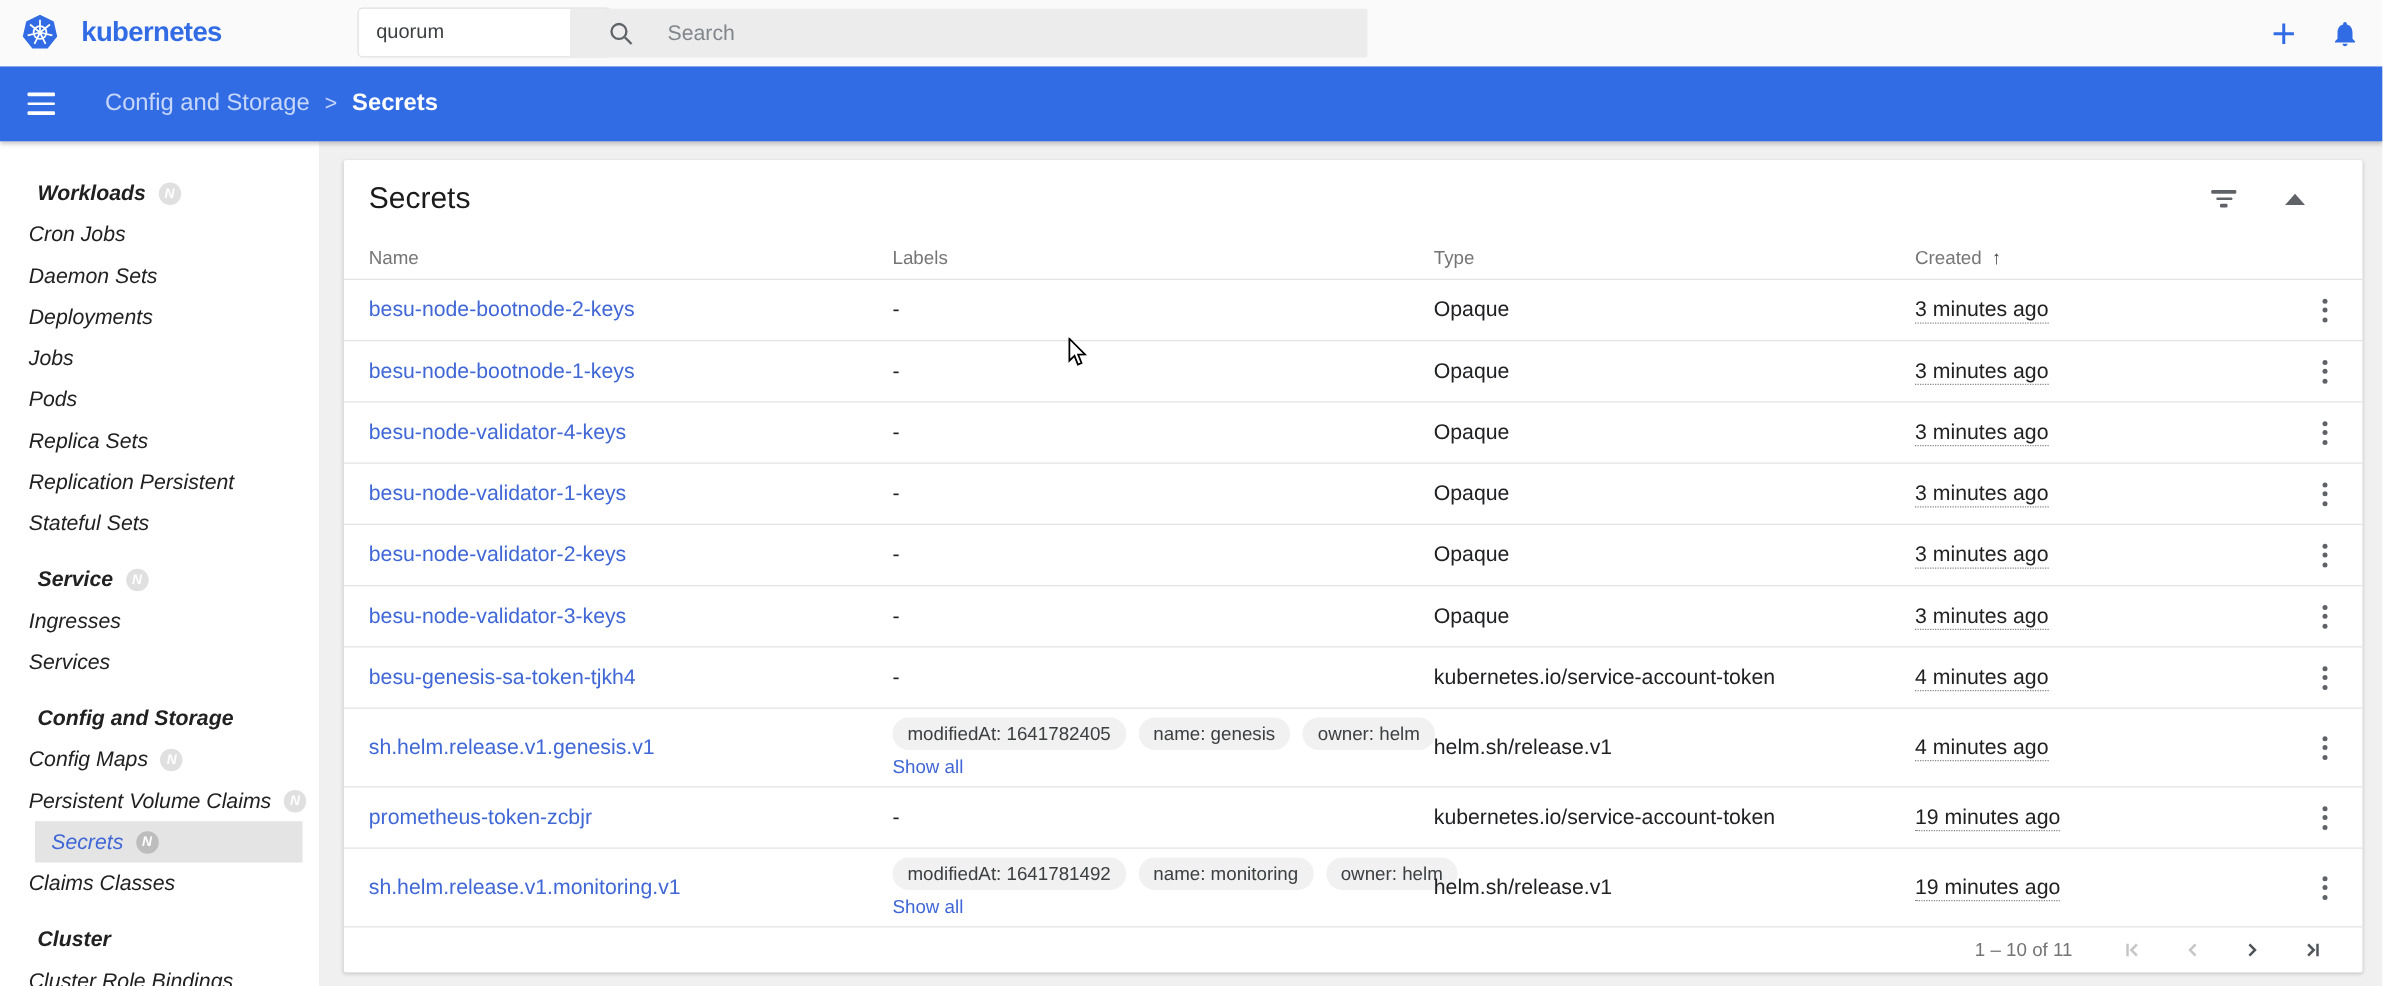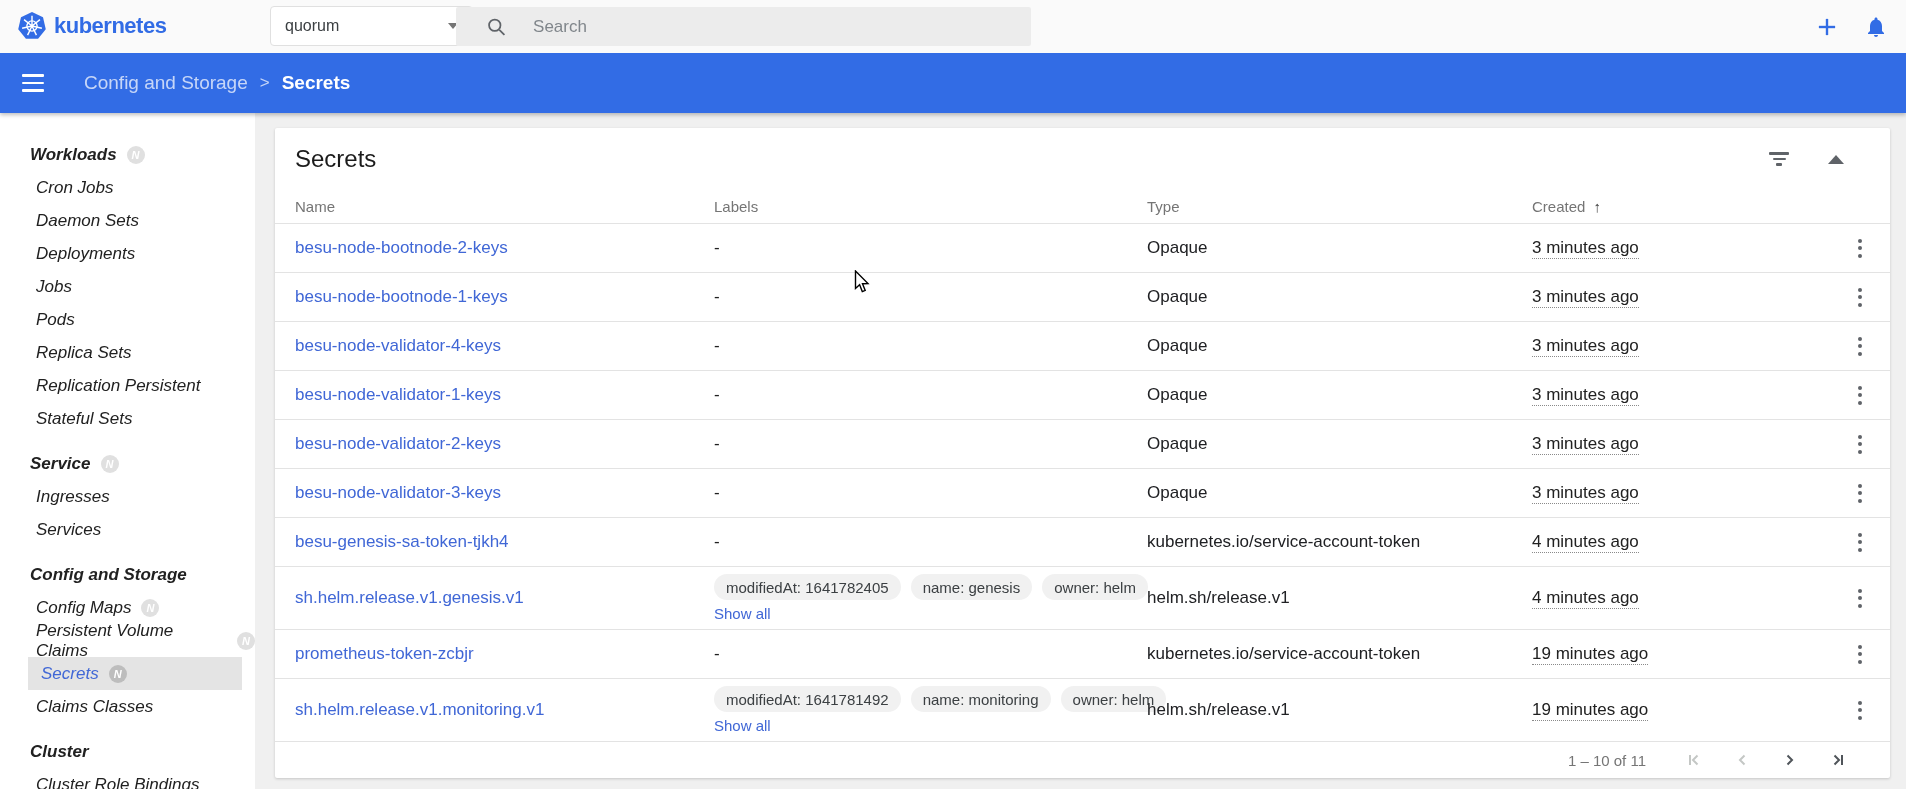--- a/index.html
+++ b/index.html
@@ -15,43 +15,43 @@
     --link-blue:#4067d6;
     --topbar-bg:#fafafa;
     --page-bg:#f0f0f0;
     --divider:#e3e3e3;
     --chip-bg:#f1f1f1;
     --active-item-bg:#e4e4e4;
     --text-secondary:#757575;
   }
   
   .topbar{position:absolute;top:0;left:0;width:100%;height:53px;background:var(--topbar-bg);z-index:3;}
-  .brand{position:absolute;left:17px;top:11px;display:flex;align-items:center;gap:7px;cursor:pointer;}
+  .brand{position:absolute;left:17px;top:11px;display:flex;align-items:center;gap:18px;cursor:pointer;}
   .brand-text{color:var(--brand-blue);font-size:22px;font-weight:700;letter-spacing:-0.5px;}
-  .ns-select{position:absolute;left:270px;top:6px;width:203px;height:40px;border:1px solid #e0e0e0;border-radius:4px;background:#fff;display:flex;align-items:center;justify-content:space-between;padding:0 14px;cursor:pointer;font-size:16px;color:#3c4043;}
+  .ns-select{position:absolute;left:286px;top:6px;width:203px;height:40px;border:1px solid #e0e0e0;border-radius:4px;background:#fff;display:flex;align-items:center;justify-content:space-between;padding:0 14px;cursor:pointer;font-size:16px;color:#3c4043;}
   .caret-down{width:0;height:0;border-left:5px solid transparent;border-right:5px solid transparent;border-top:6px solid #757575;}
-  .searchbar{position:absolute;left:456px;top:7px;width:575px;height:39px;background:#ececec;border-radius:2px;display:flex;align-items:center;padding-left:30px;}
+  .searchbar{position:absolute;left:456px;top:7px;width:638px;height:39px;background:#ececec;border-radius:2px;display:flex;align-items:center;padding-left:30px;}
   .searchbar input{border:none;outline:none;background:transparent;font-size:17px;margin-left:26px;width:520px;color:#3c4043;font-family:inherit;}
   .searchbar input::placeholder{color:#80868b;opacity:1;}
   .topbar-actions{position:absolute;right:16px;top:0;height:53px;display:flex;align-items:center;gap:20px;}
   .icon-btn{background:none;border:none;cursor:pointer;display:flex;align-items:center;justify-content:center;padding:2px;}
   
   .bluebar{position:absolute;top:53px;left:0;width:100%;height:60px;background:var(--brand-blue);display:flex;align-items:center;box-shadow:0 2px 4px rgba(0,0,0,.25);z-index:2;}
   .hamburger{background:none;border:none;cursor:pointer;margin-left:18px;display:flex;flex-direction:column;gap:5px;padding:4px;}
   .hamburger i{display:block;width:22px;height:2.5px;background:#fff;border-radius:1px;}
   .breadcrumb{margin-left:36px;font-size:19px;display:flex;align-items:center;gap:12px;}
   .crumb-parent{color:rgba(255,255,255,.72);cursor:pointer;text-decoration:none;}
   .crumb-sep{color:rgba(255,255,255,.72);font-size:17px;}
   .crumb-current{color:#fff;font-weight:700;}
   
   .sidebar{position:absolute;top:113px;left:0;bottom:0;width:255px;background:#fff;overflow:hidden;padding-top:26px;z-index:1;font-style:italic;}
   .side-section{margin-top:13px;}
   .side-section:first-child{margin-top:0;}
   .side-head{height:32px;display:flex;align-items:center;gap:10px;padding-left:30px;font-size:17px;font-weight:700;color:#212121;cursor:pointer;}
-  .side-item{height:33px;display:flex;align-items:center;gap:10px;padding-left:36px;font-size:17px;color:#212121;cursor:pointer;}
+  .side-item{height:33px;display:flex;align-items:center;gap:10px;padding-left:23px;font-size:17px;color:#212121;cursor:pointer;}
   .side-item.active{background:var(--active-item-bg);color:var(--link-blue);margin-left:28px;margin-right:13px;padding-left:13px;}
   .badge{width:18px;height:18px;border-radius:50%;background:#e0e0e0;color:#fff;font-size:11px;font-weight:700;display:inline-flex;align-items:center;justify-content:center;flex:0 0 auto;}
   .side-item.active .badge{background:#bdbdbd;}
   
   .content{position:absolute;top:113px;left:255px;right:0;bottom:0;background:var(--page-bg);overflow:hidden;}
   .card{margin:15px 0 0 20px;width:1615px;height:650px;background:#fff;border-radius:2px;box-shadow:0 1px 3px rgba(0,0,0,.18);position:relative;}
   .card-head{height:62px;display:flex;align-items:center;justify-content:space-between;padding:0 44px 0 20px;}
   .card-title{font-size:24px;font-weight:400;color:#1b1b1b;}
   .card-head-actions{display:flex;align-items:center;gap:34px;}
   .filter-icon{display:flex;flex-direction:column;align-items:center;gap:3px;width:22px;}
@@ -69,21 +69,21 @@
   .name-link{color:var(--link-blue);cursor:pointer;text-decoration:none;}
   .dash{color:#212121;}
   .created-time{border-bottom:1px dotted #8a8a8a;padding-bottom:1px;color:#212121;}
   .labels-wrap{display:flex;flex-direction:column;justify-content:space-between;gap:5px;padding:7px 0;}
   .chips{display:flex;gap:10px;align-items:center;}
   .chip{background:var(--chip-bg);border-radius:13px;height:26px;display:inline-flex;align-items:center;padding:0 12px;font-size:15px;color:#3c4043;white-space:nowrap;}
   .show-all{color:var(--link-blue);font-size:15px;cursor:pointer;align-self:flex-start;}
   .kebab-btn{background:none;border:none;cursor:pointer;width:100%;height:40px;display:flex;align-items:center;justify-content:center;}
   .kebab{display:flex;flex-direction:column;gap:3.5px;align-items:center;}
   .kebab i{width:4px;height:4px;border-radius:50%;background:#5f6368;}
-  .paginator{position:absolute;bottom:0;left:0;right:12px;height:36px;display:flex;align-items:center;justify-content:flex-end;padding-right:16px;color:var(--text-secondary);font-size:15px;}
+  .paginator{position:absolute;bottom:0;left:0;right:0;height:36px;display:flex;align-items:center;justify-content:flex-end;padding-right:16px;color:var(--text-secondary);font-size:15px;}
   .pg-range{margin-right:24px;}
   .pg-btn{width:48px;height:36px;background:none;border:none;display:flex;align-items:center;justify-content:center;cursor:pointer;}
   .pg-btn[aria-disabled="true"]{cursor:default;}
   .cursor-overlay{position:absolute;left:854px;top:270px;z-index:9;pointer-events:none;}
 </style>
 </head>
 <body>
 
 <header class="topbar">
   <div class="brand">

